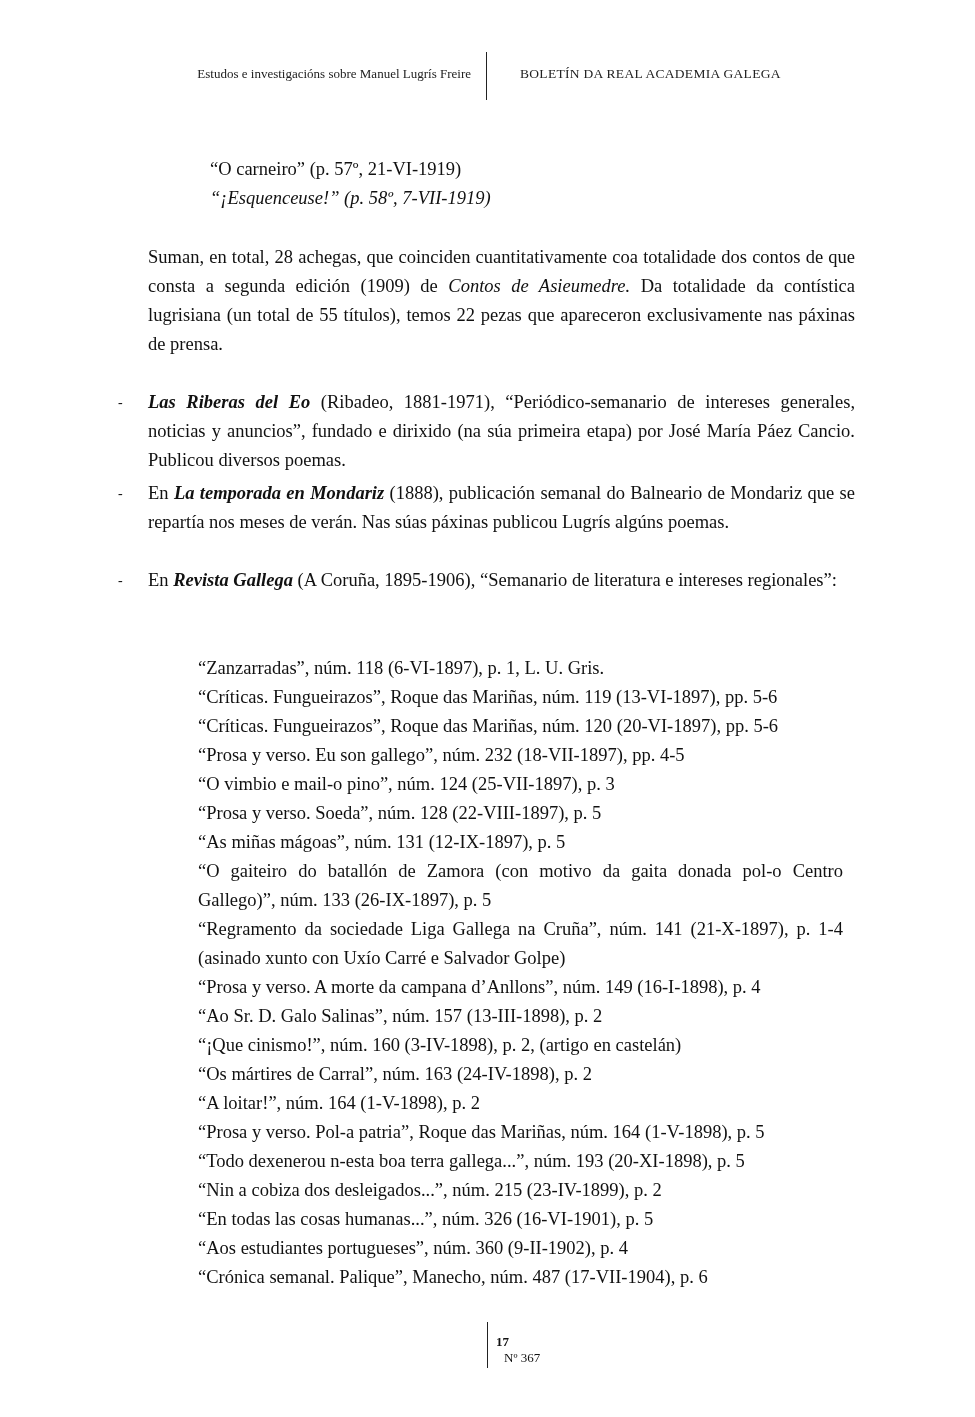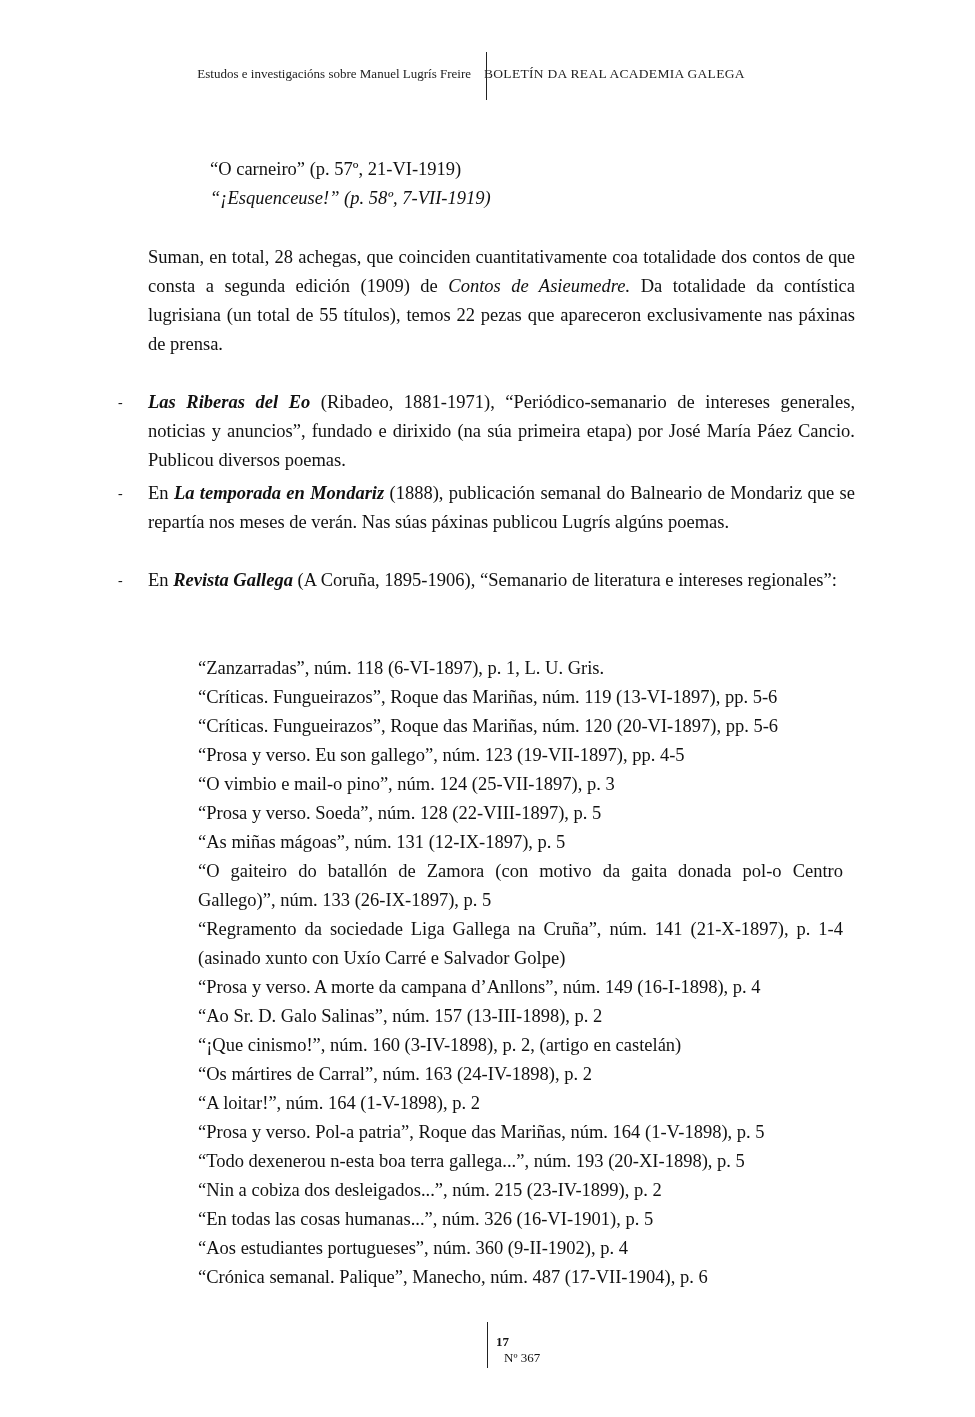--- a/index.html
+++ b/index.html
@@ -13,21 +13,21 @@
   }
   .header-left {
     position: absolute; right: 504px; top: 14px;
     font-size: 13px; color: #222;
     white-space: nowrap;
   }
   .header-divider {
     position: absolute; left: 486px; top: 0; width: 1px; height: 48px; background: #222;
   }
   .header-right {
-    position: absolute; left: 484px; top: 14px;
+    position: absolute; left: 520px; top: 14px;
     font-size: 13.5px; color: #222; letter-spacing: 0.3px;
     white-space: nowrap;
   }
   .line {
     position: absolute; font-size: 18.5px; white-space: nowrap; line-height: 29px;
   }
   .para {
     position: absolute; left: 148px; width: 707px; font-size: 18.5px; line-height: 29px;
     text-align: justify;
   }
@@ -85,21 +85,21 @@
 
 <div class="bullet-item" style="top:566px;">
   <span class="bullet-mark">-</span>
   <span>En </span><em class="bold-title">Revista Gallega</em><span> (A Coruña, 1895-1906), “Semanario de literatura e intereses regionales”:</span>
 </div>
 
 <div class="ref-list">
   <div class="ref-item">“Zanzarradas”, núm. 118 (6-VI-1897), p. 1, L. U. Gris.</div>
   <div class="ref-item">“Críticas. Fungueirazos”, Roque das Mariñas, núm. 119 (13-VI-1897), pp. 5-6</div>
   <div class="ref-item">“Críticas. Fungueirazos”, Roque das Mariñas, núm. 120 (20-VI-1897), pp. 5-6</div>
-  <div class="ref-item">“Prosa y verso. Eu son gallego”, núm. 123 (19-VII-1897), pp. 4-5</div>
+  <div class="ref-item">“Prosa y verso. Eu son gallego”, núm. 232 (18-VII-1897), pp. 4-5</div>
   <div class="ref-item">“O vimbio e mail-o pino”, núm. 124 (25-VII-1897), p. 3</div>
   <div class="ref-item">“Prosa y verso. Soeda”, núm. 128 (22-VIII-1897), p. 5</div>
   <div class="ref-item">“As miñas mágoas”, núm. 131 (12-IX-1897), p. 5</div>
   <div class="ref-item">“O gaiteiro do batallón de Zamora (con motivo da gaita donada pol-o Centro Gallego)”, núm. 133 (26-IX-1897), p. 5</div>
   <div class="ref-item">“Regramento da sociedade Liga Gallega na Cruña”, núm. 141 (21-X-1897), p. 1-4 (asinado xunto con Uxío Carré e Salvador Golpe)</div>
   <div class="ref-item">“Prosa y verso. A morte da campana d’Anllons”, núm. 149 (16-I-1898), p. 4</div>
   <div class="ref-item">“Ao Sr. D. Galo Salinas”, núm. 157 (13-III-1898), p. 2</div>
   <div class="ref-item">“¡Que cinismo!”, núm. 160 (3-IV-1898), p. 2, (artigo en castelán)</div>
   <div class="ref-item">“Os mártires de Carral”, núm. 163 (24-IV-1898), p. 2</div>
   <div class="ref-item">“A loitar!”, núm. 164 (1-V-1898), p. 2</div>

